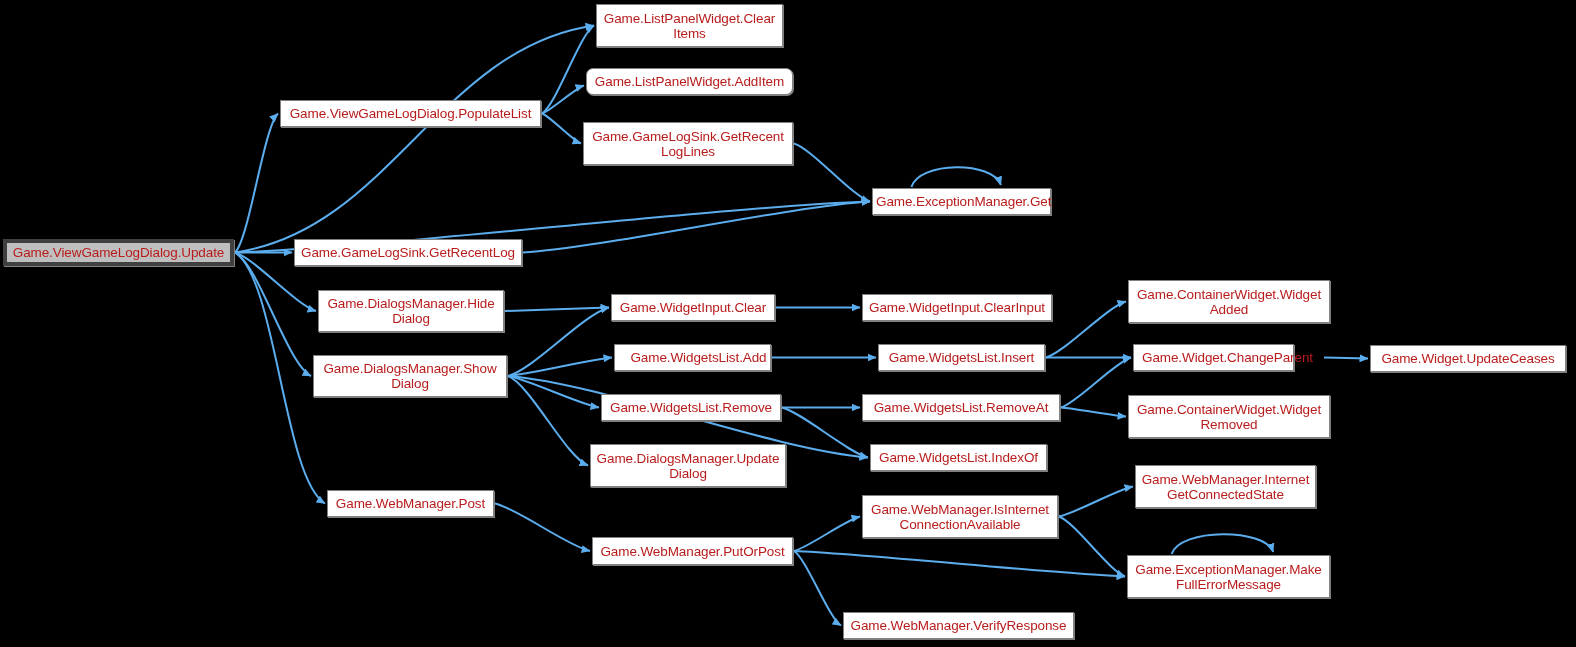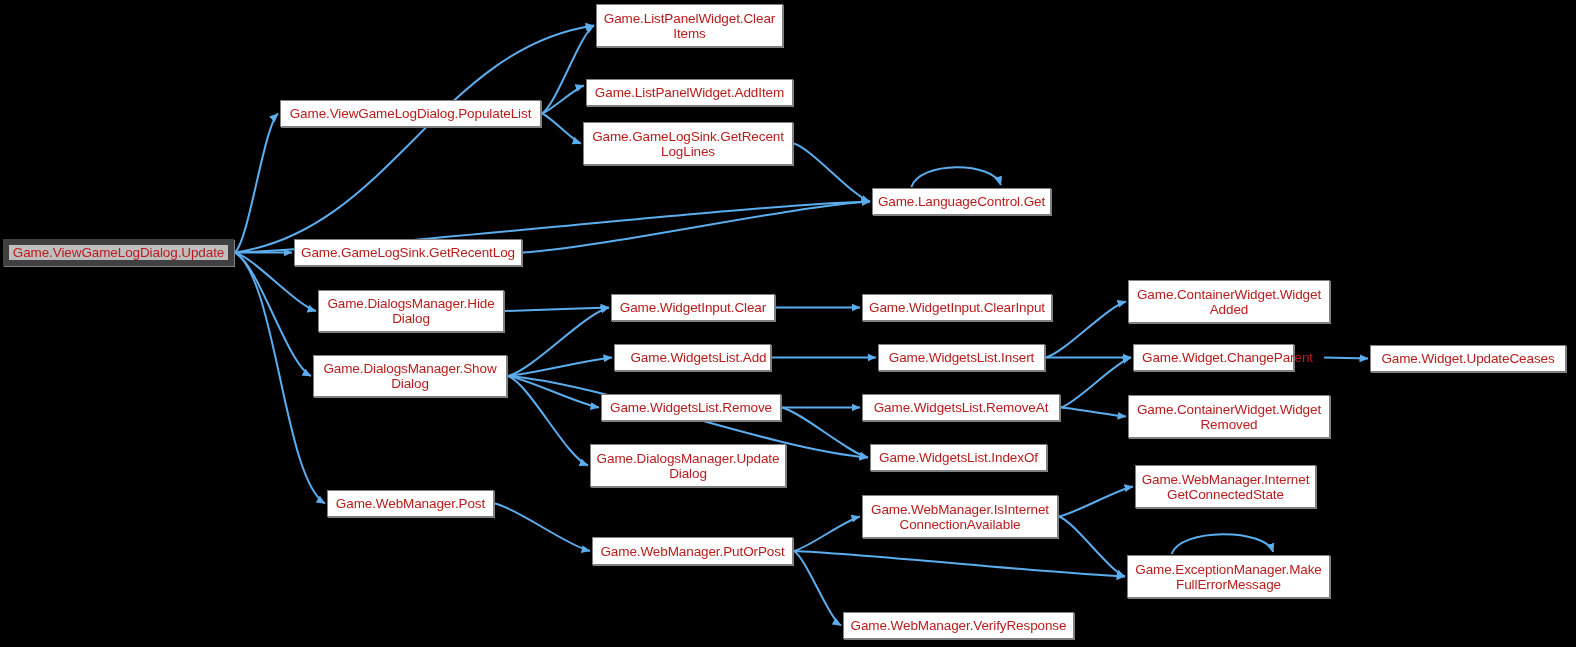--- a/index.html
+++ b/index.html
@@ -23,21 +23,21 @@
     text-align:center;
     display:flex;
     align-items:center;
     justify-content:center;
     padding:1px 3px;
     white-space:normal;
     letter-spacing:-0.1px;
   }
   .node.root{
     background:#bfbfbf;
-    border:6px solid #404040;
+    border:4px solid #404040;
   }
   .node span{display:block;width:100%;}
 </style>
 </head>
 <body>
 
 <div id="canvas">
   <svg id="edges" viewBox="0 0 1576 647" xmlns="http://www.w3.org/2000/svg">
       <defs>
         <marker id="ah" markerWidth="9" markerHeight="8" refX="8.5" refY="4" orient="auto" markerUnits="userSpaceOnUse">
@@ -83,28 +83,28 @@
   <div id="nodes">
       <div class="node root" style="left: 3px; top: 239px; width: 231px; height: 27px;">
         <span>Game.ViewGameLogDialog.Update</span>
       </div>
       <div class="node" style="left: 280px; top: 100px; width: 261px; height: 27px;">
         <span>Game.ViewGameLogDialog.PopulateList</span>
       </div>
       <div class="node" style="left: 596px; top: 4px; width: 187px; height: 43px;">
         <span>Game.ListPanelWidget.Clear Items</span>
       </div>
-      <div class="node" style="left: 586px; top: 79px; width: 207px; height: 27px;">
+      <div class="node" style="left: 586px; top: 68px; width: 207px; height: 27px; border-radius: 7px;">
         <span>Game.ListPanelWidget.AddItem</span>
       </div>
       <div class="node" style="left: 583px; top: 122px; width: 210px; height: 43px;">
         <span>Game.GameLogSink.GetRecent LogLines</span>
       </div>
       <div class="node" style="left: 872px; top: 188px; width: 179px; height: 27px;">
-        <span>Game.LanguageControl.Get</span>
+        <span>Game.ExceptionManager.Get</span>
       </div>
       <div class="node" style="left: 294px; top: 239px; width: 228px; height: 27px;">
         <span>Game.GameLogSink.GetRecentLog</span>
       </div>
       <div class="node" style="left: 318px; top: 290px; width: 186px; height: 42px;">
         <span>Game.DialogsManager.Hide Dialog</span>
       </div>
       <div class="node" style="left: 313px; top: 355px; width: 194px; height: 42px;">
         <span>Game.DialogsManager.Show Dialog</span>
       </div>

